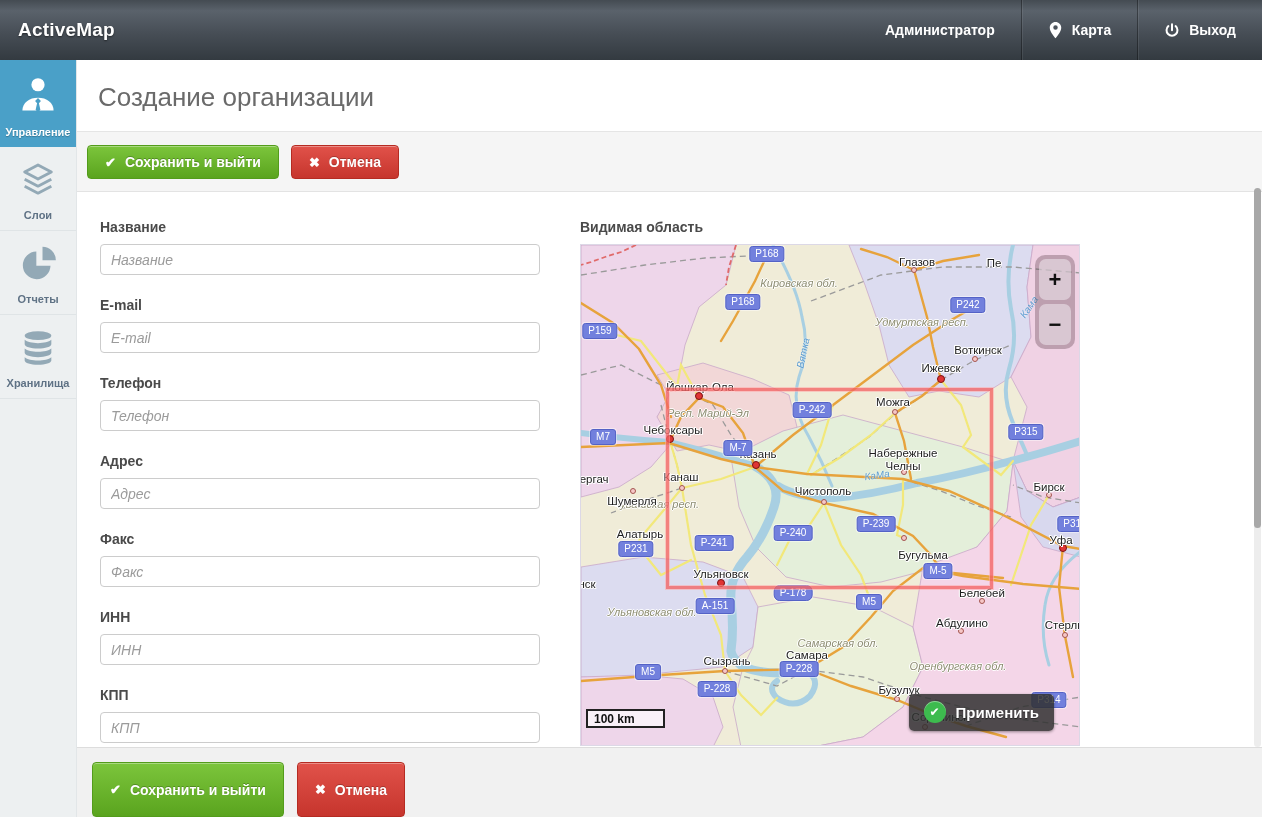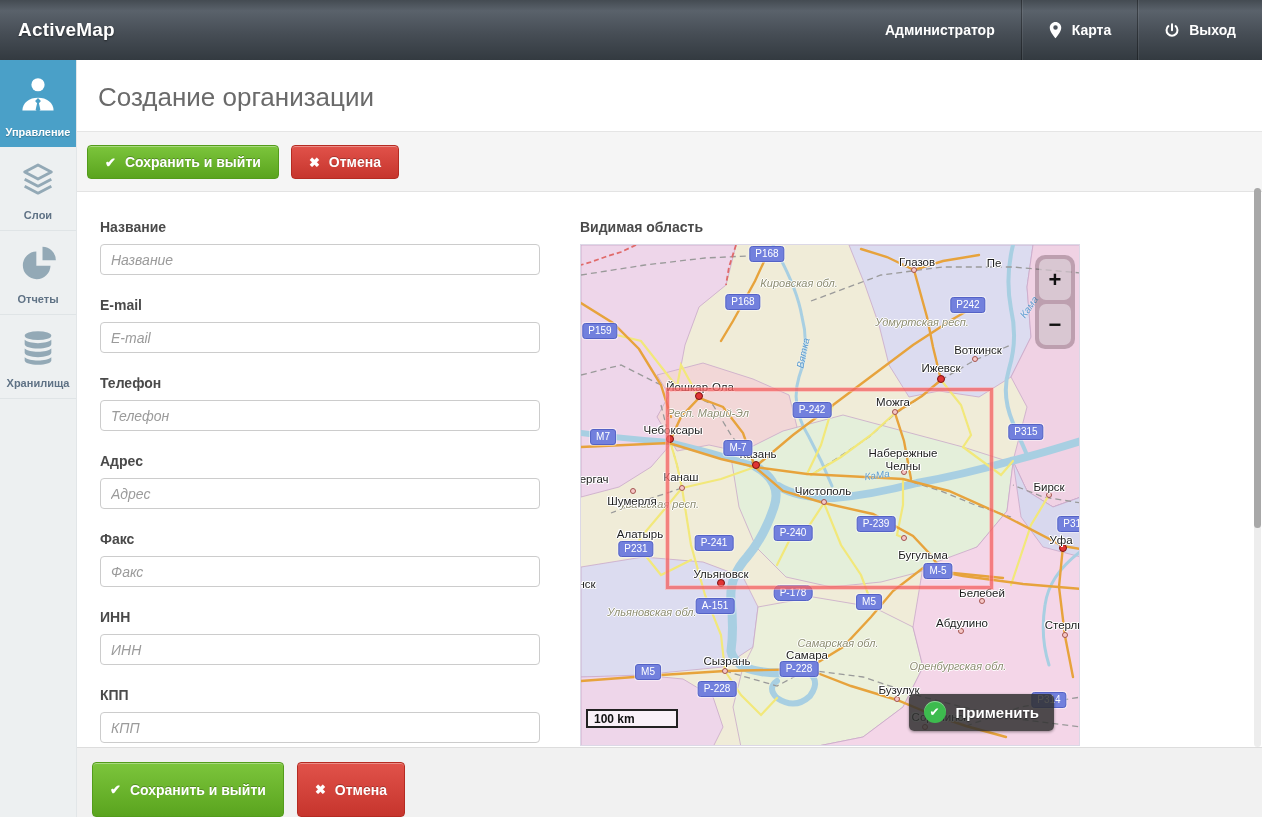--- a/index.html
+++ b/index.html
@@ -70,21 +70,21 @@
     color:#8d8d72;white-space:nowrap;text-shadow:1px 0 0 #fff,-1px 0 0 #fff,0 1px 0 #fff,0 -1px 0 #fff}
   .rivlabel{position:absolute;font-style:italic;font-size:10px;color:#5b9bd0;white-space:nowrap;
     text-shadow:0 0 2px #fff}
   .sel-rect{position:absolute;border:3px solid rgba(243,99,99,.78);
     box-shadow:0 0 0 1px rgba(255,170,170,.55),inset 0 0 0 1px rgba(255,170,170,.55)}
   .zoom-ctl{position:absolute;right:4px;top:10px;width:40px;height:94px;border-radius:10px;
     background:rgba(104,76,90,.38);padding:4px;display:flex;flex-direction:column;gap:4px}
   .zoom-btn{flex:1;border:none;border-radius:7px;background:rgba(240,232,238,.55);
     font-size:22px;font-weight:bold;color:#111;cursor:pointer;line-height:1;
     font-family:"Liberation Sans",sans-serif;padding:0}
-  .scalebar{position:absolute;left:5px;bottom:17px;width:92px;height:19px;
+  .scalebar{position:absolute;left:5px;bottom:17px;width:79px;height:19px;
     background:rgba(255,255,255,.65);border:2px solid #222;display:flex;align-items:center}
   .scalebar span{font-size:12px;font-weight:bold;color:#111;padding-left:6px;white-space:nowrap}
   .apply-btn{position:absolute;right:25px;bottom:14px;display:flex;align-items:center;gap:10px;
     background:rgba(48,48,48,.85);border:none;border-radius:5px;padding:7px 15px 8px;cursor:pointer;
     box-shadow:0 1px 3px rgba(0,0,0,.4)}
   .apply-btn .chk{width:22px;height:22px;border-radius:50%;background:#3dbb4e;color:#fff;
     display:flex;align-items:center;justify-content:center;font-size:12px;
     box-shadow:inset 0 1px 0 rgba(255,255,255,.4)}
   .apply-btn .alabel{color:#fff;font-size:15px;font-weight:bold;
     font-family:"Liberation Sans",sans-serif;text-shadow:0 1px 1px rgba(0,0,0,.5)}

